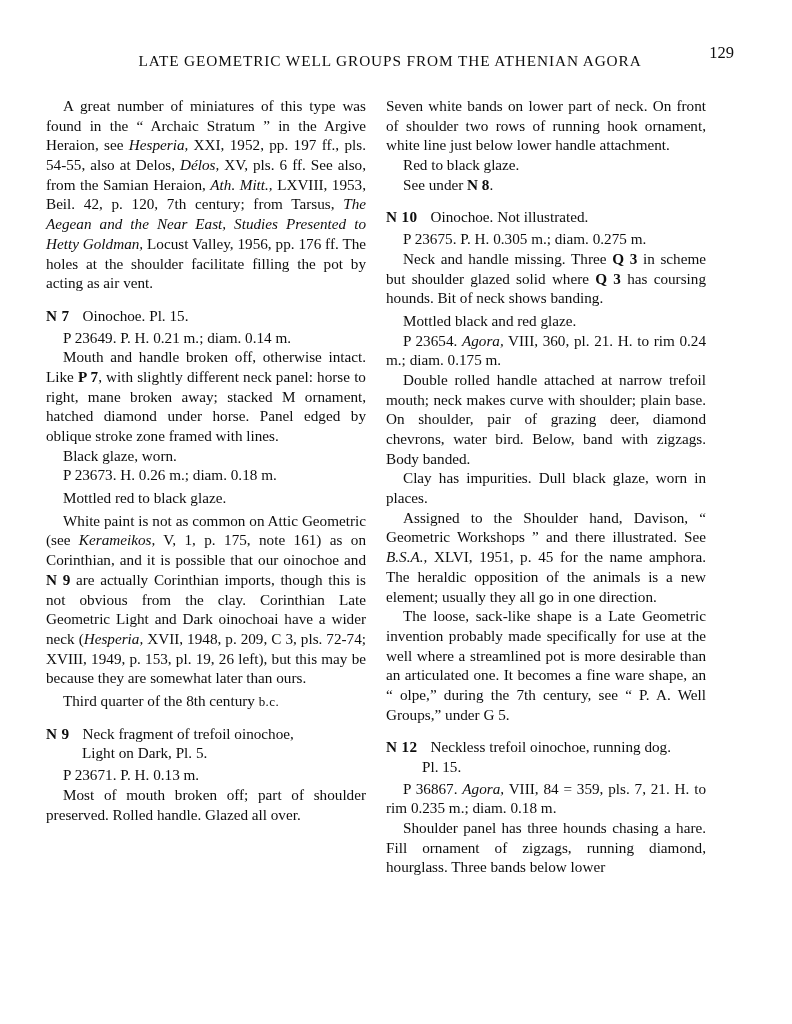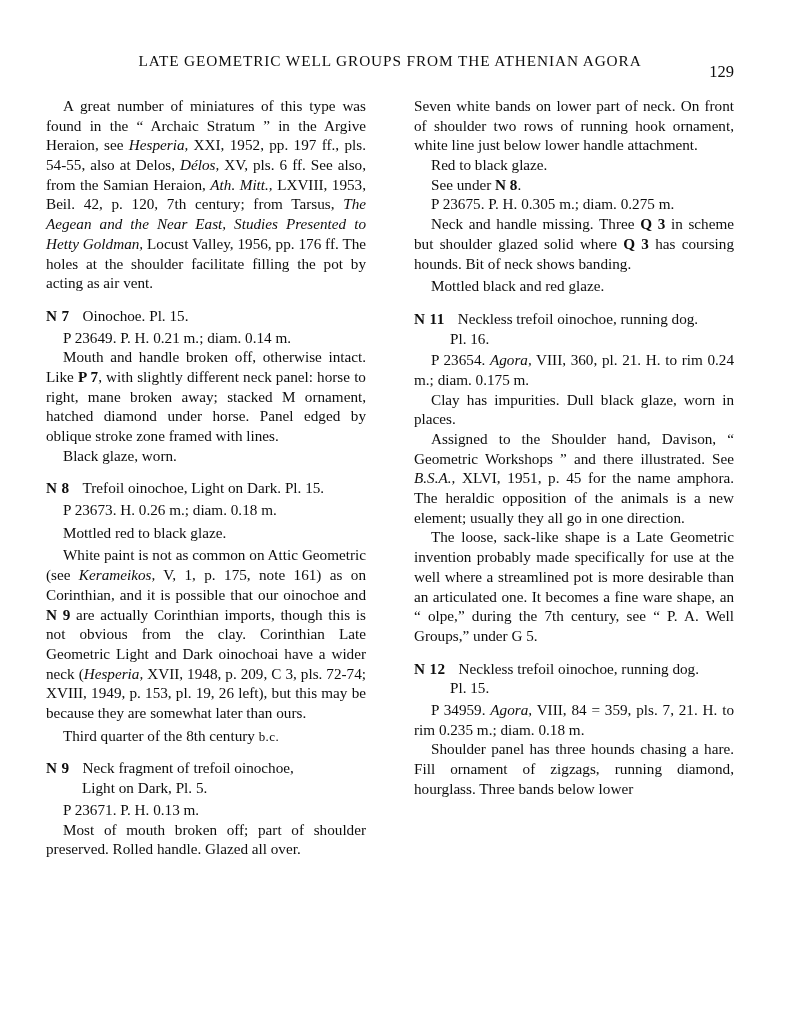--- a/index.html
+++ b/index.html
@@ -29,26 +29,26 @@
     margin-bottom: 14px;
   }
   .running-head .title {
     font-size: 15.3px;
     letter-spacing: 0.9px;
     white-space: nowrap;
   }
   .running-head .folio {
     position: absolute;
     right: 0;
-    bottom: 0;
+    bottom: 19px;
     font-size: 16.5px;
   }
   .columns {
     display: flex;
-    gap: 48px;
+    gap: 20px;
     align-items: flex-start;
   }
   .col {
     width: 320px;
   }
   p {
     margin: 0;
     font-size: 15.2px;
     line-height: 1.295;
     text-align: justify;
@@ -106,21 +106,20 @@
       <p class="indent"><span>A great number of miniatures of this type was found in the “ Archaic Stratum ” in the Argive Heraion, see </span><i>Hesperia,</i><span> XXI, 1952, pp. 197 ff., pls. 54-55, also at Delos, </span><i>Délos,</i><span> XV, pls. 6 ff.  See also, from the Samian Heraion, </span><i>Ath. Mitt.,</i><span> LXVIII, 1953, Beil. 42, p. 120, 7th century; from Tarsus, </span><i>The Aegean and the Near East, Studies Presented to Hetty Goldman,</i><span> Locust Valley, 1956, pp. 176 ff.  The holes at the shoulder facilitate filling the pot by acting as air vent.</span></p>
 
       <p class="entry-head"><span class="lbl">N 7</span><span class="gap"></span><span>Oinochoe.  Pl. 15.</span></p>
 
       <p class="indent">P 23649.  P. H. 0.21 m.; diam. 0.14 m.</p>
 
       <p class="indent"><span>Mouth and handle broken off, otherwise intact.  Like </span><b>P 7</b><span>, with slightly different neck panel: horse to right, mane broken away; stacked M ornament, hatched diamond under horse.  Panel edged by oblique stroke zone framed with lines.</span></p>
 
       <p class="indent">Black glaze, worn.</p>
 
-      <p class="entry-head"><span class="lbl">N 8</span><span class="gap"></span><span>Trefoil oinochoe, Light on Dark.  Pl. 15.</span></p>
 
       <p class="indent">P 23673.  H. 0.26 m.; diam. 0.18 m.</p>
 
 
       <p class="indent spaced-small">Mottled red to black glaze.</p>
 
       <p class="indent spaced-small"><span>White paint is not as common on Attic Geometric (see </span><i>Kerameikos,</i><span> V, 1, p. 175, note 161) as on Corinthian, and it is possible that our oinochoe and </span><b>N 9</b><span> are actually Corinthian imports, though this is not obvious from the clay.  Corinthian Late Geometric Light and Dark oinochoai have a wider neck (</span><i>Hesperia,</i><span> XVII, 1948, p. 209, C 3, pls. 72-74; XVIII, 1949, p. 153, pl. 19, 26 left), but this may be because they are somewhat later than ours.</span></p>
 
       <p class="indent spaced-small"><span>Third quarter of the 8th century </span><span class="sc">b.c.</span></p>
 
@@ -133,40 +132,41 @@
     </div>
 
     <div class="col">
 
       <p class="noindent">Seven white bands on lower part of neck.  On front of shoulder two rows of running hook ornament, white line just below lower handle attachment.</p>
 
       <p class="indent">Red to black glaze.</p>
 
       <p class="indent"><span>See under </span><b>N 8</b><span>.</span></p>
 
+      <p class="entry-head"><span class="lbl">N 10</span><span class="gap"></span><span>Oinochoe.  Not illustrated.</span></p>
 
       <p class="indent">P 23675.  P. H. 0.305 m.; diam. 0.275 m.</p>
 
       <p class="indent"><span>Neck and handle missing.  Three </span><b>Q 3</b><span> in scheme but shoulder glazed solid where </span><b>Q 3</b><span> has coursing hounds.  Bit of neck shows banding.</span></p>
 
       <p class="indent spaced-small">Mottled black and red glaze.</p>
 
-      <p class="entry-head"><span class="lbl">N 11</span><span class="gap"></span><span>Neckless trefoil oinochoe, running dog.</span><span class="entry-cont">Pl. 16.</span></p>
 
       <p class="indent"><span>P 23654.  </span><i>Agora,</i><span> VIII, 360, pl. 21.  H. to rim 0.24 m.; diam. 0.175 m.</span></p>
 
+      <p class="indent">Double rolled handle attached at narrow trefoil mouth; neck makes curve with shoulder; plain base.  On shoulder, pair of grazing deer, diamond chevrons, water bird.  Below, band with zigzags.  Body banded.</p>
 
       <p class="indent">Clay has impurities.  Dull black glaze, worn in places.</p>
 
       <p class="indent"><span>Assigned to the Shoulder hand, Davison, “ Geometric Workshops ” and there illustrated.  See </span><i>B.S.A.,</i><span> XLVI, 1951, p. 45 for the name amphora.  The heraldic opposition of the animals is a new element; usually they all go in one direction.</span></p>
 
       <p class="indent">The loose, sack-like shape is a Late Geometric invention probably made specifically for use at the well where a streamlined pot is more desirable than an articulated one.  It becomes a fine ware shape, an “ olpe,” during the 7th century, see “ P. A. Well Groups,” under G 5.</p>
 
       <p class="entry-head"><span class="lbl">N 12</span><span class="gap"></span><span>Neckless trefoil oinochoe, running dog.</span><span class="entry-cont">Pl. 15.</span></p>
 
-      <p class="indent"><span>P 34959.  </span><i>Agora,</i><span> VIII, 84 = 359, pls. 7, 21.  H. to rim 0.235 m.; diam. 0.18 m.</span></p>
+      <p class="indent"><span>P 36867.  </span><i>Agora,</i><span> VIII, 84 = 359, pls. 7, 21.  H. to rim 0.235 m.; diam. 0.18 m.</span></p>
 
       <p class="indent">Shoulder panel has three hounds chasing a hare.  Fill ornament of zigzags, running diamond, hourglass.  Three bands below lower</p>
 
     </div>
 
   </div>
 </div>
 
 </body></html>

